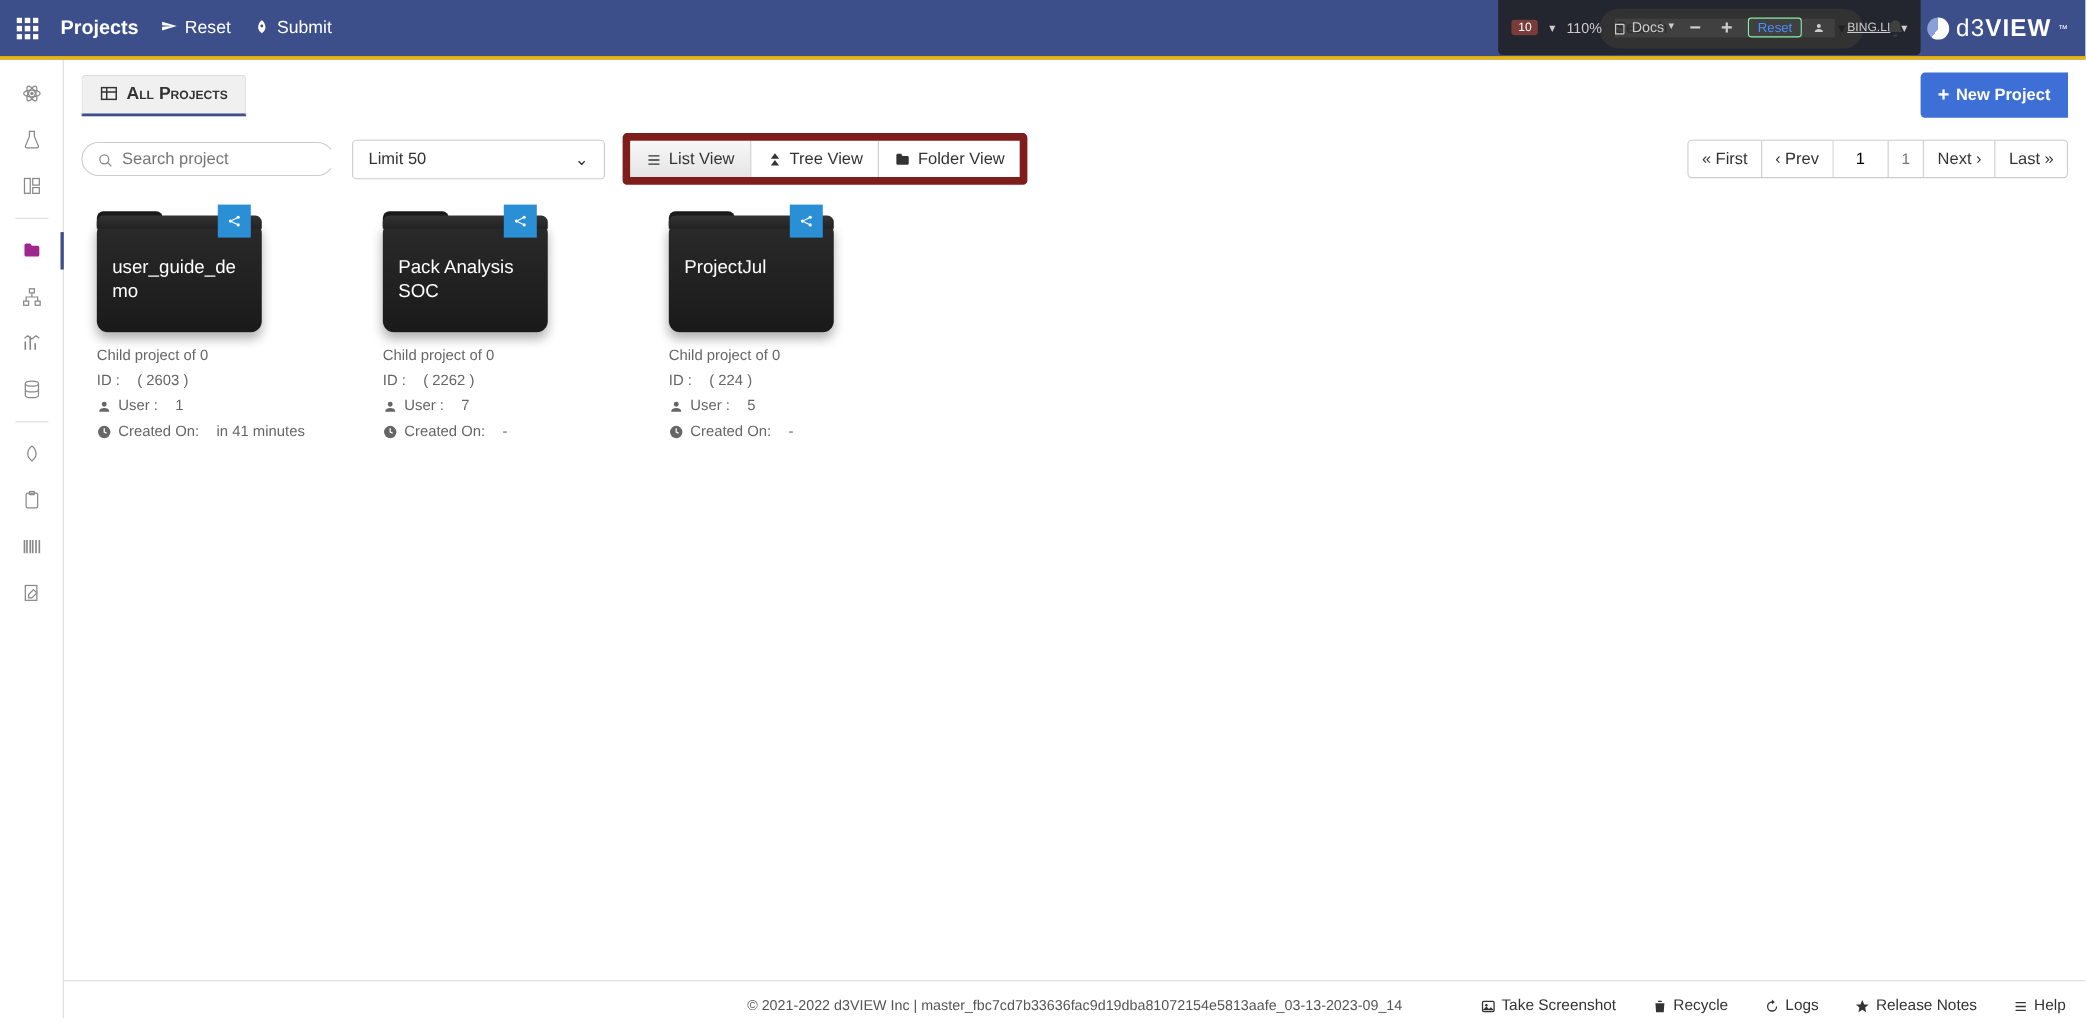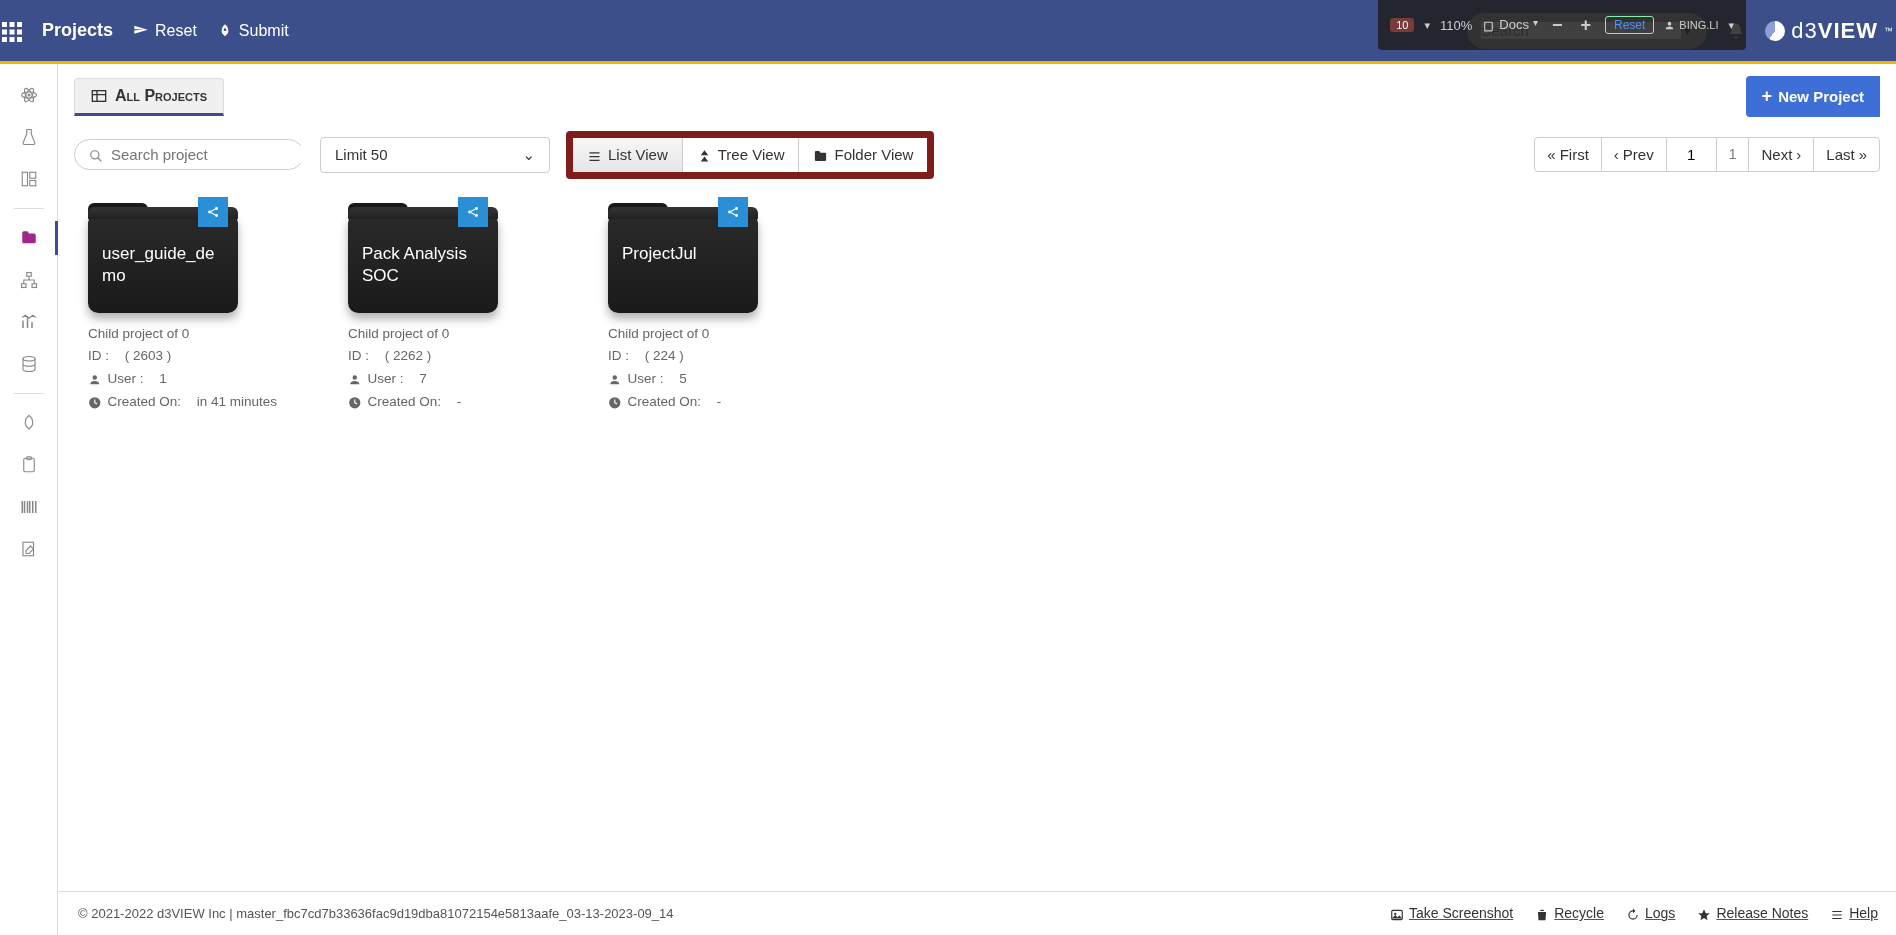--- a/index.html
+++ b/index.html
@@ -1,35 +1,35 @@
 <!DOCTYPE html>
 <html><head>
 <meta charset="utf-8">
 <style>
 * { box-sizing: border-box; margin: 0; padding: 0; }
 body { font-family: "Segoe UI", Arial, sans-serif; font-size: 14px; color: #333; overflow: hidden; }
 
 
-.topbar { background: #3d4f8b; height: 64px; display: flex; align-items: center; padding: 0 2px; gap: 20px; border-bottom: 3px solid #f0b400; position: relative; }
+.topbar { background: #3d4f8b; height: 54px; display: flex; align-items: center; padding: 0 15px; gap: 20px; border-bottom: 3px solid #f0b400; position: relative; }
 .topbar .grid-icon { color: #fff; font-size: 20px; cursor: pointer; }
 .topbar .title { color: #fff; font-size: 18px; font-weight: 600; }
 .topbar .navlink { color: #fff; font-size: 16px; display: flex; align-items: center; gap: 6px; cursor: pointer; }
 .topbar .spacer { flex: 1; }
 .search-box { background: #a3a3a3; border-radius: 20px; width: 240px; height: 36px; display: flex; align-items: center; padding: 0 14px; justify-content: center; }
 .search-box input { border: none; outline: none; font-size: 15px; flex:1; }
 .search-box .caret { font-size: 12px; }
 .topbar .bell { color: #fff; font-size: 18px; cursor: pointer; }
 
 
 .zoom-widget { position: absolute; right: 150px; top: 0; height: 50px; background: rgba(30,30,30,0.85); display: flex; align-items: center; padding: 0 12px; gap: 10px; color: #ccc; font-size: 13px; z-index: 50; border-radius: 0 0 4px 4px;}
 .zoom-widget .badge { background: #7a3b3b; color: #fff; padding: 1px 6px; border-radius: 3px; font-size: 11px; }
 .zoom-widget .docs { display:flex; align-items:flex-start; gap:4px; }
 .zoom-widget .zbtn { color:#ccc; font-size:18px; font-weight:bold; cursor:pointer; padding:0 4px;}
 .zoom-widget .reset { color:#4a90ff; border:1px solid #86efac; padding:1px 8px; border-radius:3px; font-size:12px; cursor:pointer;}
-.zoom-widget .user { display:flex; align-items:center; gap:4px; font-size:11px; }
+.zoom-widget .user { display:flex; align-items:center; gap:20px; font-size:11px;text-decoration:underline; }
 
 .logo { display:flex; align-items:center; gap:6px; color:#fff; font-size:22px; font-weight:500; letter-spacing:1px;}
 .logo .pie { width:20px; height:20px; border-radius:50%; background: conic-gradient(#fff 0 60%, #8aa0d6 60% 100%); }
 .logo .d3 { font-weight:300; }
 .logo .view { font-weight:700; }
 
 
 .layout { display:flex; height: calc(100vh - 60px - 3px); }
 .sidebar { width: 58px; border-right: 1px solid #ddd; display:flex; flex-direction:column; padding-top:12px; gap:4px; align-items:center;}
 .sidebar .sitem { width:38px; height:38px; display:flex; align-items:center; justify-content:center; color:#888; cursor:pointer; border-radius:4px; font-size:18px;}
@@ -67,22 +67,22 @@
 .folder { width:150px; height:100px; background:linear-gradient(#2a2a2a,#1a1a1a); border-radius:10px; position:relative; margin-bottom:10px; box-shadow:0 6px 10px rgba(0,0,0,0.3); padding:30px 14px 0 14px; color:#fff; font-size:17px; line-height:1.3;}
 .folder::before { content:''; position:absolute; top:-10px; left:0; width:60px; height:14px; background:#1a1a1a; border-radius:6px 6px 0 0;}
 .folder::after { content:''; position:absolute; top:-6px; left:0; right:0; height:12px; background:linear-gradient(#333,#222); border-radius:6px 6px 0 0;}
 .folder .fname { position:relative; z-index:2; word-wrap:break-word;}
 .share-badge { position:absolute; top:-16px; right:10px; width:30px; height:30px; background:#2b8fd6; display:flex; align-items:center; justify-content:center; color:#fff; z-index:5; font-size:14px;}
 .project-meta { color:#666; font-size:13.5px; line-height:1.7;}
 .project-meta .mline { display:flex; align-items:center; gap:6px;}
 
 
 .footer { position:fixed; bottom:0; left:58px; right:0; height:44px; border-top:1px solid #ddd; background:#fff; display:flex; align-items:center; justify-content:center; font-size:13px; color:#555;}
-.footer .ftext { flex:1; padding:0 20px;}
-.footer .factions { position:absolute; right:18px; display:flex; gap:22px; align-items:center;text-decoration:underline;}
+.footer .ftext { flex:1; text-align:center; padding:0 20px;}
+.footer .factions { position:absolute; right:18px; display:flex; gap:33px; align-items:center;}
 .footer .fa { display:flex; align-items:center; gap:5px; cursor:pointer; color:#333; font-size:14px;}
 
 svg { width:1em; height:1em; fill:currentColor; vertical-align:middle;}
 </style>
 </head>
 <body>
 
 <div class="topbar">
   <span class="grid-icon">
     <svg viewBox="0 0 16 16">

